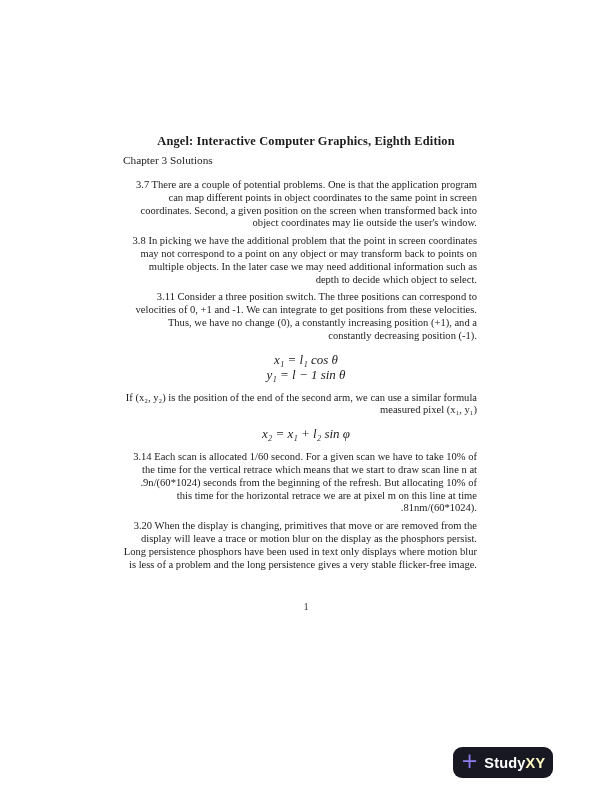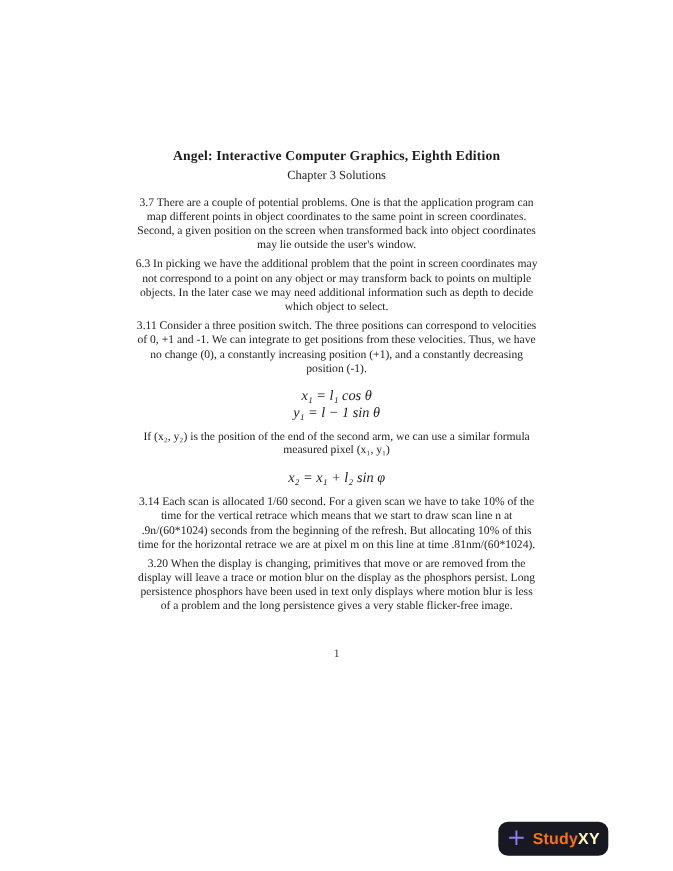--- a/index.html
+++ b/index.html
@@ -25,28 +25,27 @@
   .doc-title {
     font-size: 12.4px;
     font-weight: 700;
     text-align: center;
     margin: 0 0 5px 0;
     letter-spacing: 0.15px;
   }
   .doc-subtitle {
     font-size: 11.3px;
     font-weight: 400;
-    text-align: center;
     margin: 0 0 13px 0;
   }
   .para {
     font-size: 10.55px;
     line-height: 12.8px;
-    text-align: center;
-    margin: 0 0 5px 0;
+    text-align: right;
+    margin: 0 12px 5px 0;
   }
   .eq-block {
     margin: 9px 0 10px 0;
     text-align: center;
   }
   .eq-line {
     font-style: italic;
     font-size: 13px;
     line-height: 15px;
   }
@@ -72,21 +71,21 @@
   }
   .logo-plus {
     color: #8d7df1;
     font-size: 21px;
     font-weight: 400;
     line-height: 1;
     margin-top: -2px;
     font-family: "DejaVu Sans", sans-serif;
   }
   .logo-prefix {
-    color: #f97316;
+    color: #ffffff;
     font-weight: 700;
     font-size: 14.5px;
     letter-spacing: 0.2px;
   }
   .logo-suffix {
     color: #fef9c3;
     font-weight: 700;
     font-size: 14.5px;
     letter-spacing: 0.2px;
   }
@@ -94,21 +93,21 @@
 </head>
 <body>
 
 <div class="page">
   <div class="content">
 
     <div class="doc-title">Angel: Interactive Computer Graphics, Eighth Edition</div>
     <div class="doc-subtitle">Chapter 3 Solutions</div>
 
     <p class="para">3.7 There are a couple of potential problems. One is that the application program can map different points in object coordinates to the same point in screen coordinates. Second, a given position on the screen when transformed back into object coordinates may lie outside the user's window.</p>
-    <p class="para">6.3 In picking we have the additional problem that the point in screen coordinates may not correspond to a point on any object or may transform back to points on multiple objects. In the later case we may need additional information such as depth to decide which object to select.</p>
+    <p class="para">3.8 In picking we have the additional problem that the point in screen coordinates may not correspond to a point on any object or may transform back to points on multiple objects. In the later case we may need additional information such as depth to decide which object to select.</p>
     <p class="para">3.11 Consider a three position switch. The three positions can correspond to velocities of 0, +1 and -1. We can integrate to get positions from these velocities. Thus, we have no change (0), a constantly increasing position (+1), and a constantly decreasing position (-1).</p>
 
     <div class="eq-block">
       <div class="eq-line">x₁ = l₁ cos θ</div>
       <div class="eq-line">y₁ = l − 1 sin θ</div>
     </div>
 
     <p class="para">If (x₂, y₂) is the position of the end of the second arm, we can use a similar formula measured pixel (x₁, y₁)</p>
 
     <div class="eq-block">

